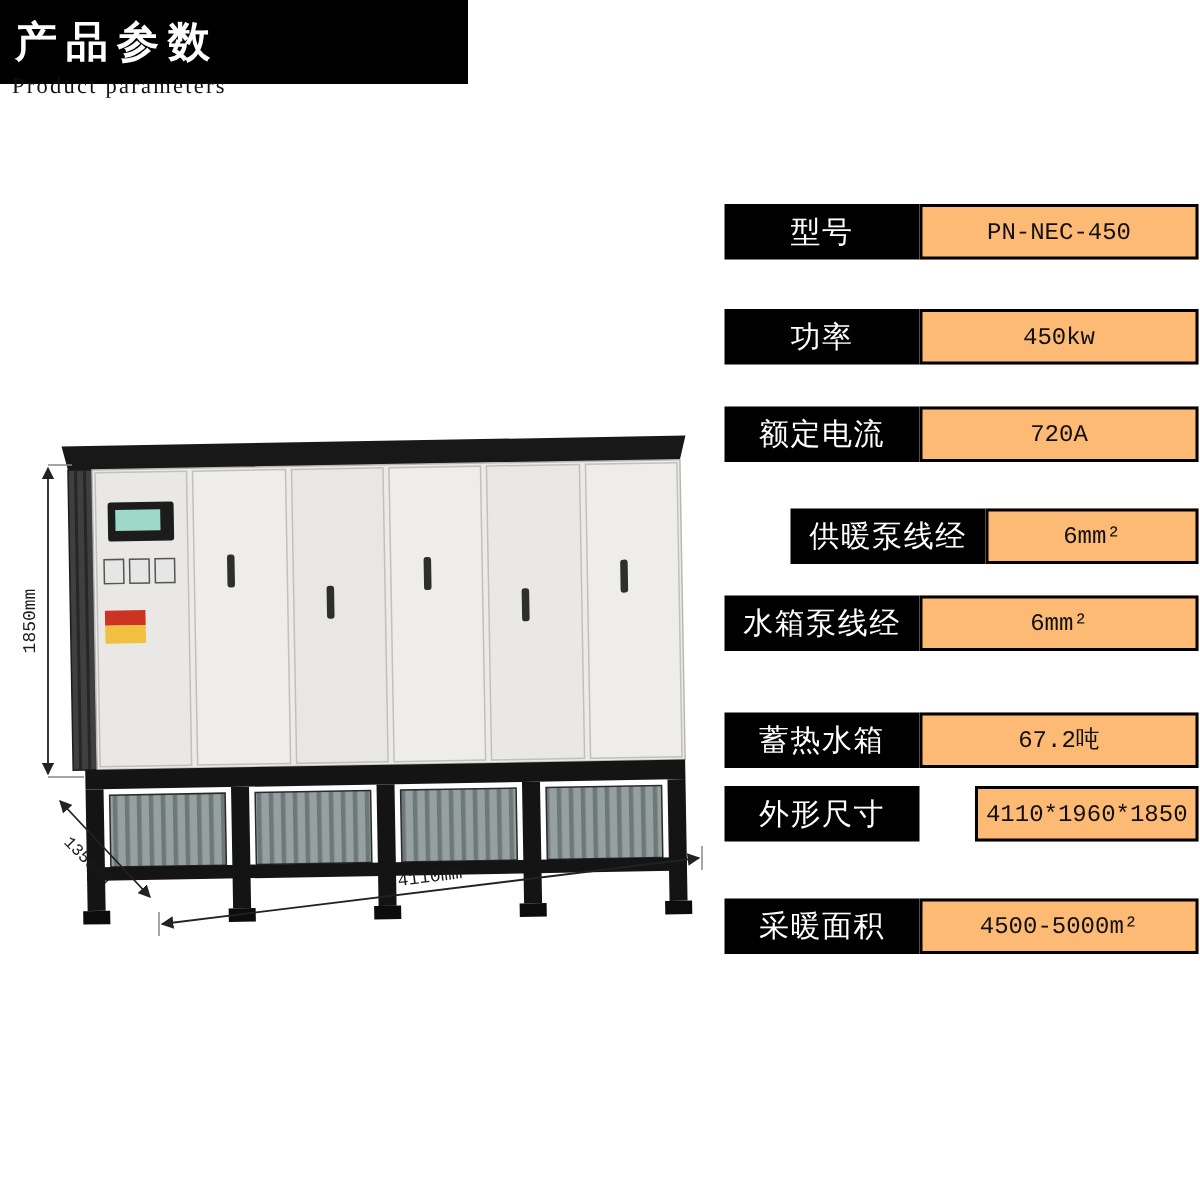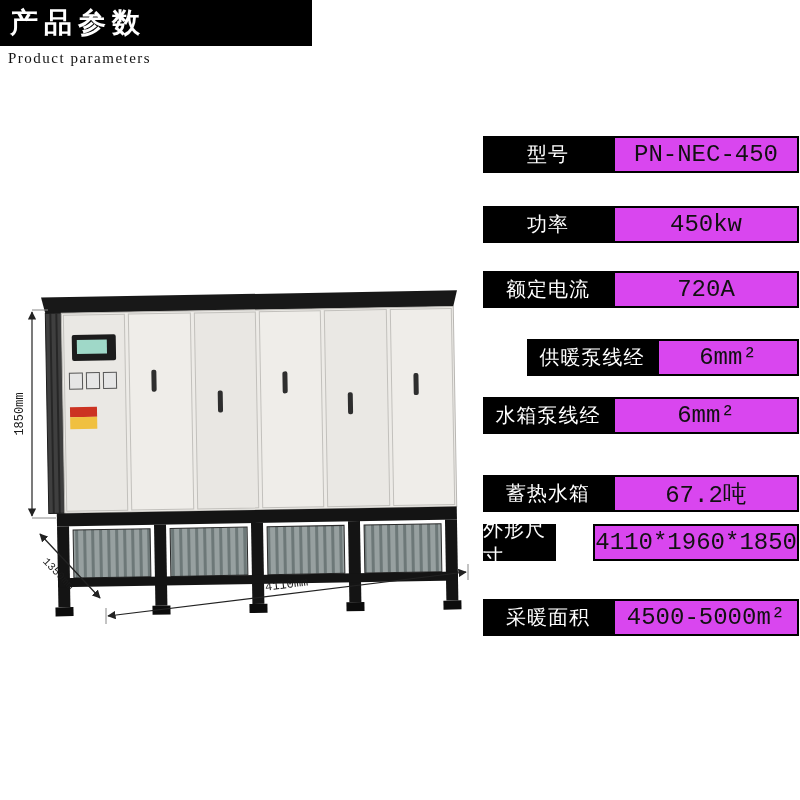--- a/index.html
+++ b/index.html
@@ -7,21 +7,21 @@
   body {
     width: 800px; height: 800px;
     font-family: "Liberation Sans", sans-serif;
     position: relative; overflow: hidden;
   }
   .page { position: absolute; inset: 0; background: #fff; }
 
   
   .header-bar {
     position: absolute; left: 0; top: 0;
-    width: 312px; height: 46px;
+    width: 312px; height: 56px;
     background: #000; color: #fff;
     display: flex; align-items: center;
     padding-left: 10px;
     font-size: 28px; font-weight: bold; letter-spacing: 6px;
   }
   .header-sub {
     position: absolute; left: 8px; top: 50px;
     font-family: Liberation Serif, serif;
     font-size: 15px; letter-spacing: 1.5px; color: #111;
   }
@@ -35,23 +35,23 @@
   .spec-row:nth-child(4) { margin-bottom: 21px; padding-left: 44px; }
   .spec-row:nth-child(5) { margin-bottom: 41px; border-radius: 11px; }
   .spec-row:nth-child(6) { margin-bottom: 12px; justify-content: center; }
   .spec-row:nth-child(7) { margin-bottom: 38px; gap: 37px; }
   .spec-label {
     width: 130px; background: #000; color: #fff;
     display: flex; align-items: center; justify-content: center;
     font-size: 20px; letter-spacing: 1px;
   }
   .spec-value {
-    flex: 1; background: #d946ef; border: 2px solid #000;
+    flex: 1; background: #fdba74; border: 2px solid #000;
     display: flex; align-items: center; justify-content: center;
-    font-size: 24px; color: #111;
+    font-size: 16px; color: #111;
     font-family: "Liberation Mono", "DejaVu Sans Mono", monospace;
     white-space: nowrap;
   }
 
   
   .machine-wrap { position: absolute; left: 10px; top: 286px; width: 480px; height: 360px; }
   svg text {
     font-family: "Liberation Mono", "DejaVu Sans Mono", monospace;
     fill: #1a1a1a;
   }

